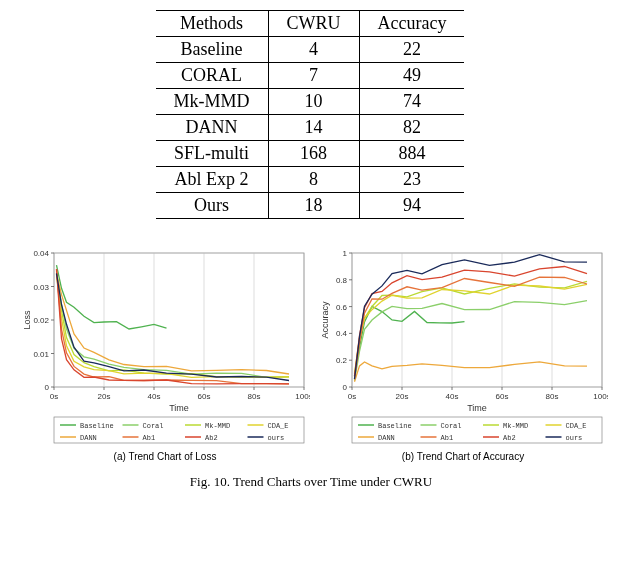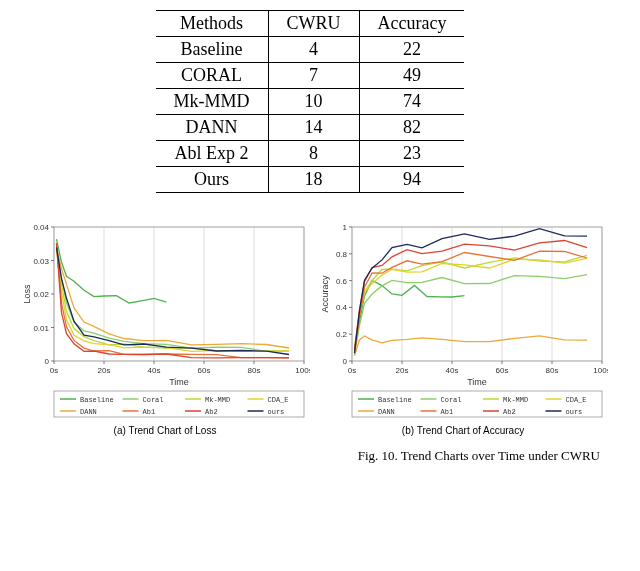--- a/index.html
+++ b/index.html
@@ -56,21 +56,21 @@
     display: block;
   }
   .subcaption {
     font-family: Arial, Helvetica, sans-serif;
     font-size: 10px;
     margin-top: 4px;
   }
   .fig-caption {
     font-size: 13px;
     margin-top: 12px;
-    text-align: right;
+    text-align: center;
     padding-left: 2px;
   }
   .chart-axislabel {
     font-size: 9px;
     fill: #333;
     font-family: Arial, sans-serif;
   }
   .chart-ticklabel {
     font-size: 8px;
     fill: #333;
@@ -107,20 +107,25 @@
         </tr>
         <tr>
           <td class="sep-right">Mk-MMD</td>
           <td class="sep-right">10</td>
           <td>74</td>
         </tr>
         <tr>
           <td class="sep-right">DANN</td>
           <td class="sep-right">14</td>
           <td>82</td>
+        </tr>
+        <tr>
+          <td class="sep-right">SFL-multi</td>
+          <td class="sep-right">168</td>
+          <td>884</td>
         </tr>
         <tr>
           <td class="sep-right">Abl Exp 2</td>
           <td class="sep-right">8</td>
           <td>23</td>
         </tr>
         <tr>
           <td class="sep-right">Ours</td>
           <td class="sep-right">18</td>
           <td>94</td>

